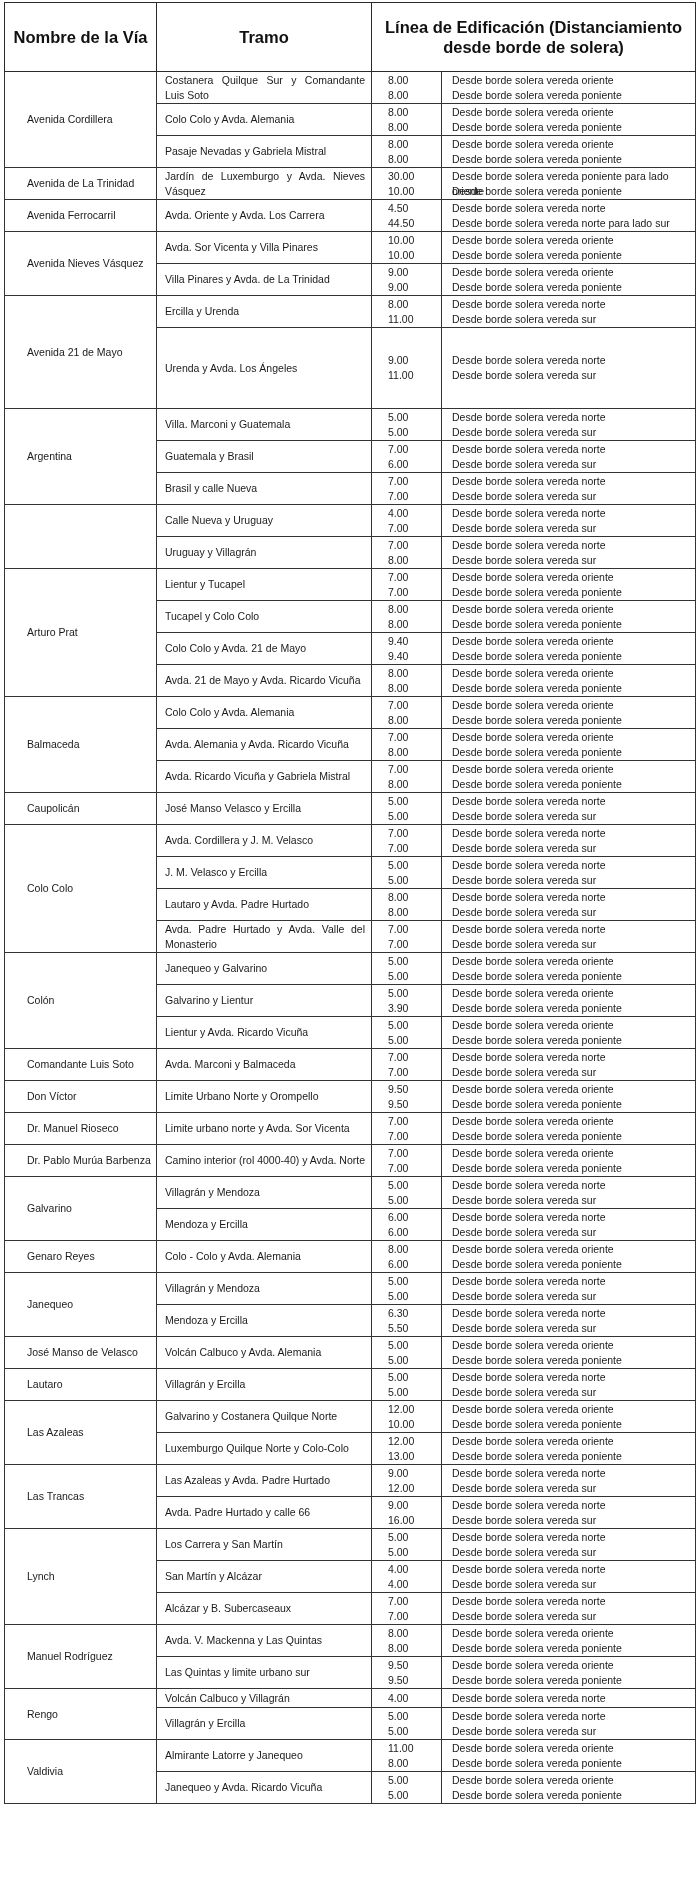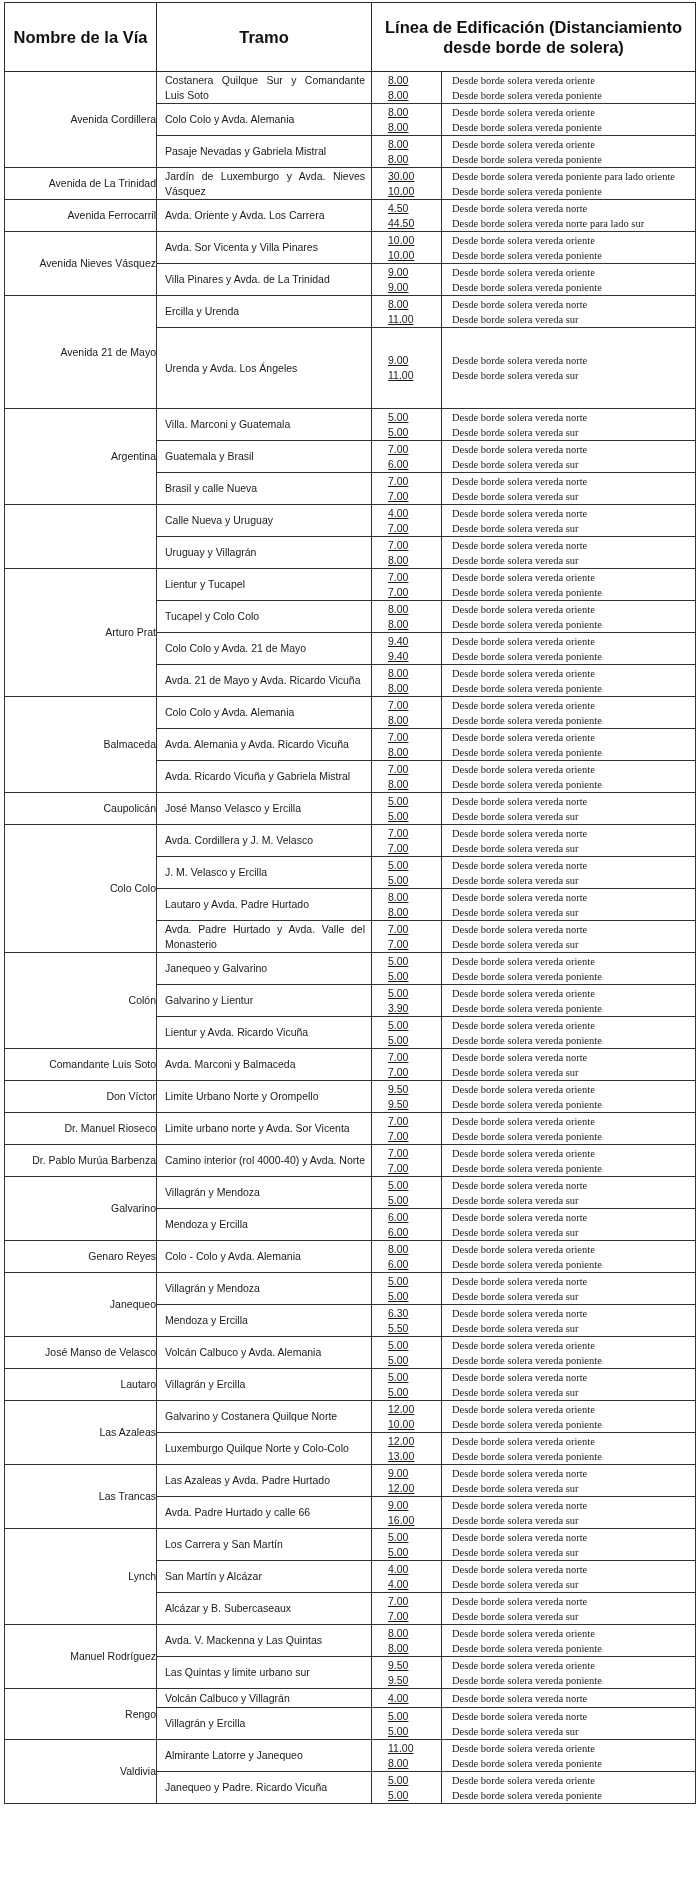--- a/index.html
+++ b/index.html
@@ -2,24 +2,24 @@
 <html><head>
 <meta charset="utf-8">
 <style>
   html, body { margin:0; padding:0; background:#ffffff; }
   body { width:698px; height:1900px; overflow:hidden; font-family:"Liberation Sans", sans-serif; color:#1a1a1a; }
   table { position:absolute; left:4px; top:2px; width:691px; border-collapse:collapse; table-layout:fixed;border-radius:22px; }
   col.c1 { width:152px; } col.c2 { width:215px; } col.c3 { width:70px; } col.c4 { width:254px; }
   th { border:1.5px solid #2a2a2a; font-weight:bold; font-size:16.5px; text-align:center; vertical-align:middle; padding:2px 4px; line-height:20px; color:#111; }
   th.h1 { height:64px; }
   td { border:1px solid #333; font-size:10.5px; vertical-align:middle; padding:0; line-height:15px; }
-  td.via { padding-left:22px; border-left:1.5px solid #333;text-align:right; }
+  td.via { padding-left:22px; border-left:1.5px solid #333; }
   td.tramo { padding:0 6px 0 8px; text-align:justify; }
-  td.val { padding-left:16px; border-right:1.5px solid #333;text-decoration:underline; }
-  td.desc { padding-left:10px; border-left:1.5px solid #333; border-right:1.5px solid #333;font-family:Liberation Serif, serif; }
+  td.val { padding-left:16px; border-right:1.5px solid #333; }
+  td.desc { padding-left:10px; border-left:1.5px solid #333; border-right:1.5px solid #333; }
   .line { display:block; height:15px; white-space:nowrap; }
   .desc .line { white-space:normal; }
   tr.seg td { height:31px; }
   tr.seg.big td { height:80px; }
   tr.seg.single td { height:18px; }
 </style>
 </head>
 <body>
 
 <table>
@@ -628,21 +628,21 @@
         <td class="val">
           <span class="line">11.00</span>
           <span class="line">8.00</span>
         </td>
         <td class="desc">
           <span class="line">Desde borde solera vereda oriente</span>
           <span class="line">Desde borde solera vereda poniente</span>
         </td>
       </tr>
       <tr class="seg">
-        <td class="tramo">Janequeo y Padre. Ricardo Vicuña</td>
+        <td class="tramo">Janequeo y Avda. Ricardo Vicuña</td>
         <td class="val">
           <span class="line">5.00</span>
           <span class="line">5.00</span>
         </td>
         <td class="desc">
           <span class="line">Desde borde solera vereda oriente</span>
           <span class="line">Desde borde solera vereda poniente</span>
         </td>
       </tr>
     </tbody>

